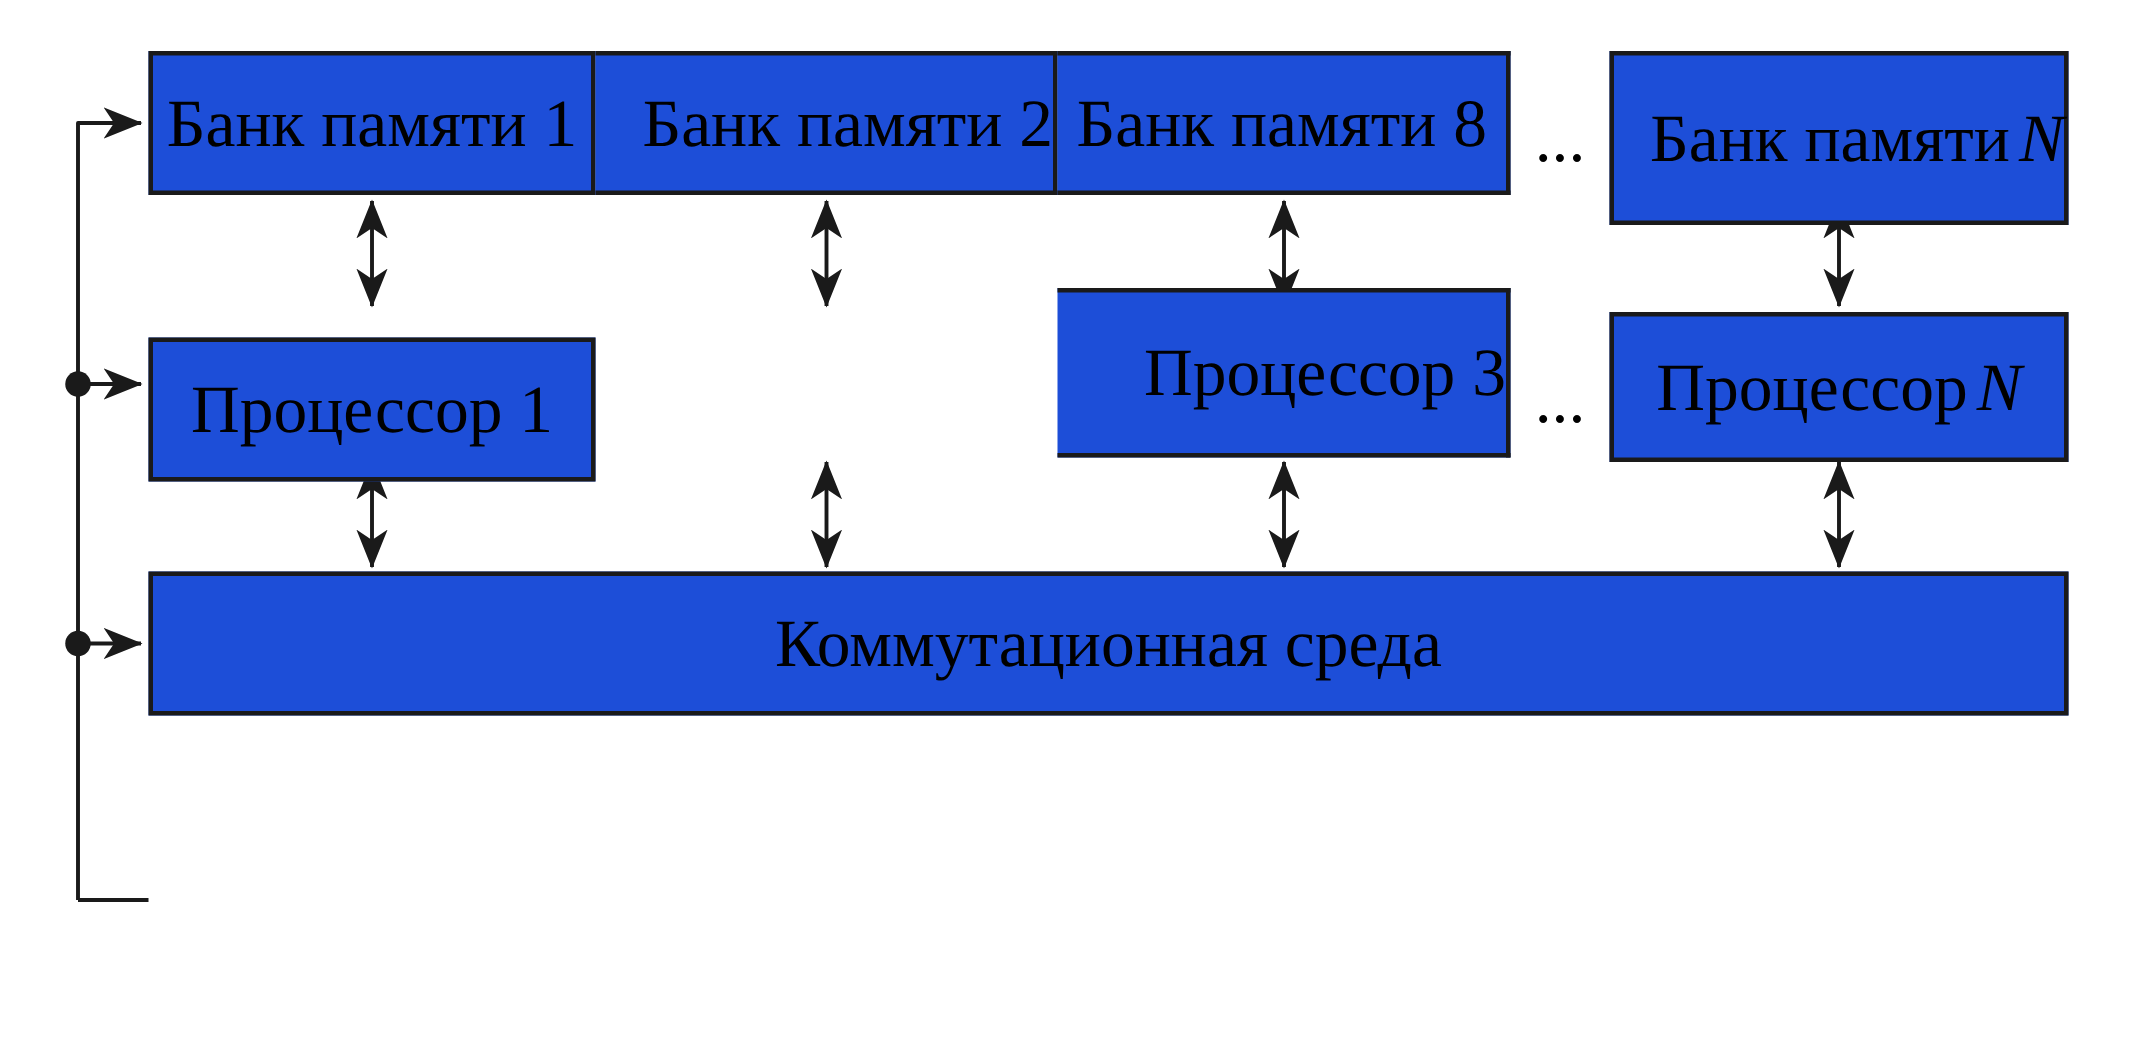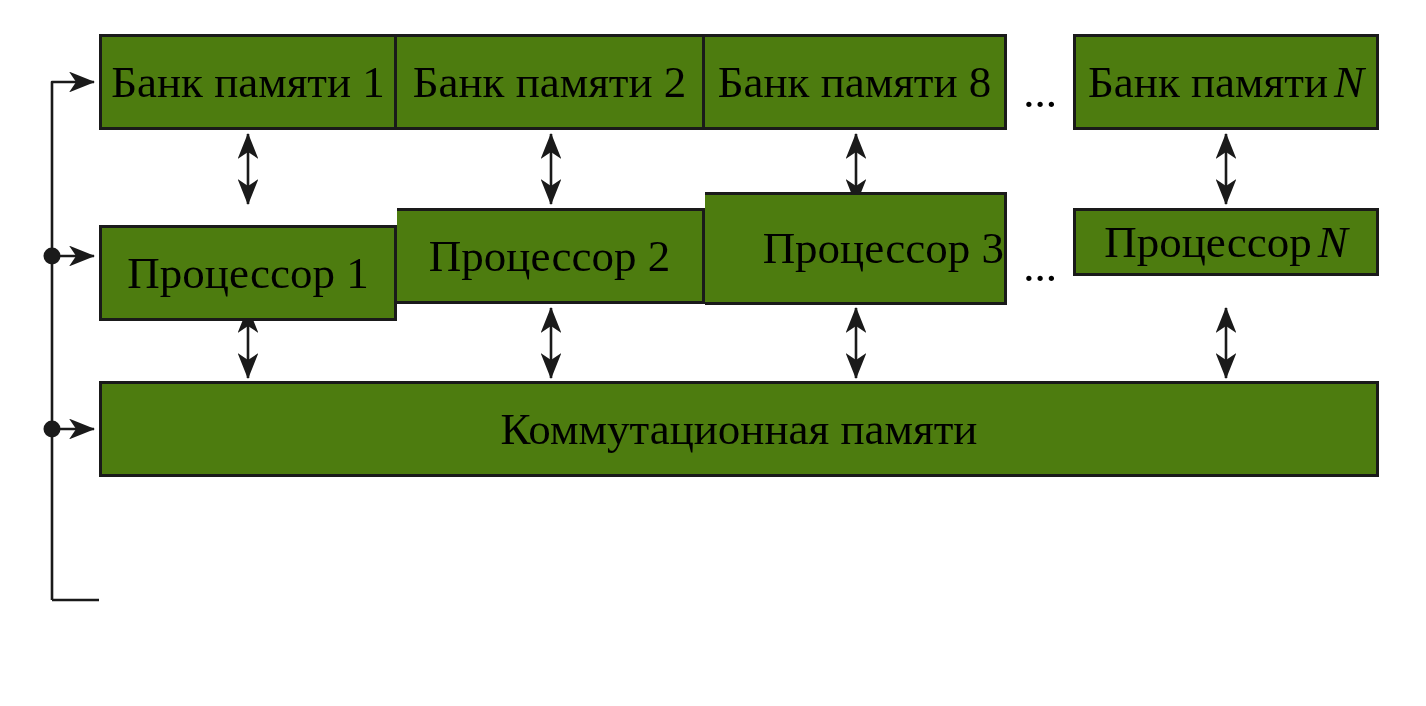--- a/index.html
+++ b/index.html
@@ -13,21 +13,21 @@
     height: 706px;
     background: #ffffff;
     font-family: "Liberation Serif", "DejaVu Serif", serif;
     color: #000000;
     overflow: hidden;
   }
   .box {
     position: absolute;
     box-sizing: border-box;
     border: 3px solid #1a1a1a;
-    background: #4d7c0f;
+    background: #1d4ed8;
     display: flex;
     align-items: center;
     justify-content: center;
     font-size: 45px;
     line-height: 1;
     white-space: nowrap;
   }
   .no-left {
     border-left: none;
   }
@@ -83,47 +83,44 @@
 
     <path d="M248,308 V378" fill="none" stroke="#1a1a1a" stroke-width="2.6" marker-start="url(#ah)" marker-end="url(#ah)"></path>
     <path d="M551,308 V378" fill="none" stroke="#1a1a1a" stroke-width="2.6" marker-start="url(#ah)" marker-end="url(#ah)"></path>
     <path d="M856,308 V378" fill="none" stroke="#1a1a1a" stroke-width="2.6" marker-start="url(#ah)" marker-end="url(#ah)"></path>
     <path d="M1226,308 V378" fill="none" stroke="#1a1a1a" stroke-width="2.6" marker-start="url(#ah)" marker-end="url(#ah)"></path>
   </svg>
 
   <div class="box" style="left:99px; top:34px; width:298px; height:96px;">
     <span>Банк памяти 1</span>
   </div>
-  <div class="box no-left" style="left:397px; top:34px; width:308px; height:96px;">
+  <div class="box no-left" style="left:397px; top:34px; width:308px; height:96px;justify-content:flex-end;">
     <span>Банк памяти 2</span>
   </div>
   <div class="box no-left" style="left:705px; top:34px; width:302px; height:96px;">
     <span>Банк памяти 8</span>
   </div>
   <div class="dots" style="left:1007px; top:34px; width:66px; height:96px;">...</div>
-  <div class="box" style="left:1073px; top:34px; width:306px; height:96px;">
+  <div class="box" style="left:1073px; top:34px; width:306px; height:116px;justify-content:flex-end;">
     <span>
       <span>Банк памяти</span><span class="nvar">N</span>
     </span>
   </div>
 
   <div class="box" style="left:99px; top:208px; width:298px; height:96px;margin-top:17px;">
     <span>Процессор 1</span>
   </div>
-  <div class="box no-left" style="left:397px; top:208px; width:308px; height:96px;">
-    <span>Процессор 2</span>
-  </div>
   <div class="box no-left" style="left:705px; top:192px; width:302px; height:113px;justify-content:flex-end;">
     <span>Процессор 3</span>
   </div>
   <div class="dots" style="left:1007px; top:208px; width:66px; height:96px;">...</div>
-  <div class="box" style="left:1073px; top:208px; width:306px; height:68px;">
+  <div class="box" style="left:1073px; top:208px; width:306px; height:100px;">
     <span>
       <span>Процессор</span><span class="nvar">N</span>
     </span>
   </div>
 
   <div class="box" style="left:99px; top:381px; width:1280px; height:96px;">
-    <span>Коммутационная памяти</span>
+    <span>Коммутационная среда</span>
   </div>
 
 
 </div>
 
 </body></html>

